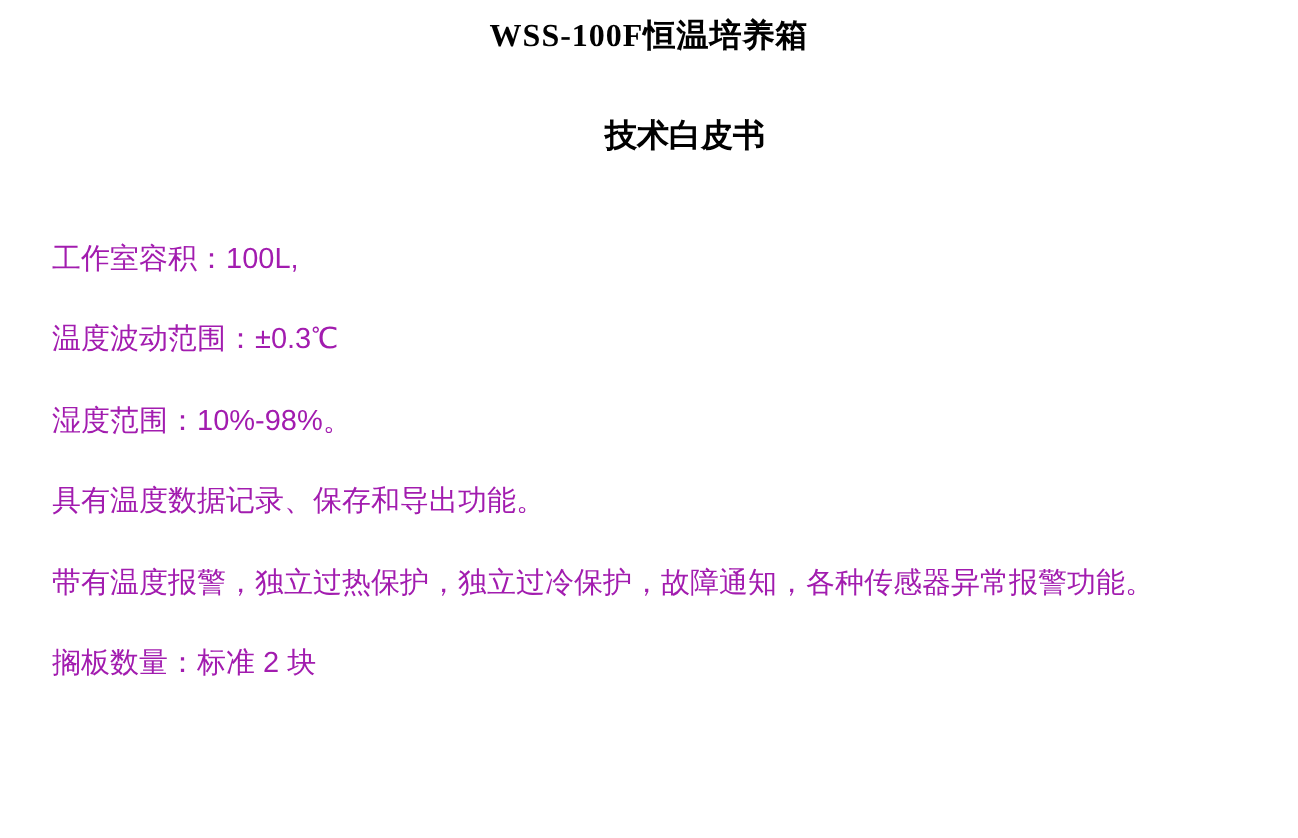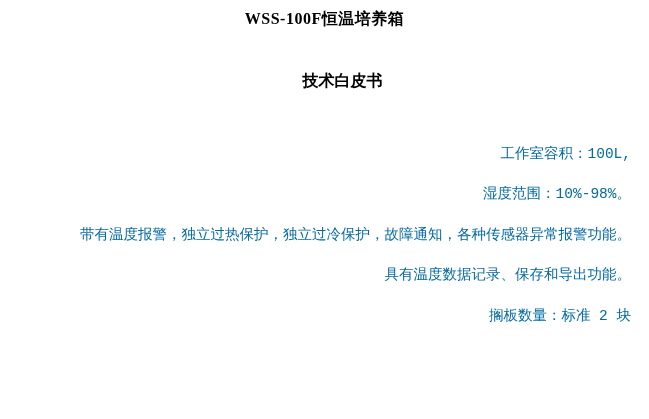--- a/index.html
+++ b/index.html
@@ -30,51 +30,52 @@
     margin: 0;
     padding-top: 8px;
     line-height: 22px;
     color: #000;
   }
   .doc-subtitle {
     text-align: center;
     font-family: "Liberation Serif", serif;
     font-size: 16px;
     font-weight: bold;
-    margin: 12px;
+    margin: 0;
     padding-top: 28px;
     line-height: 22px;
     color: #000;
     padding-left: 36px;
   }
   .body-block {
     margin: 0;
     padding: 22px 18px 0 26px;
   }
   .body-line {
-    font-family: Liberation Mono, monospace;
+    font-family: Liberation Sans, sans-serif;
     font-size: 14.5px;
     line-height: 26px;
-    color: #0369a1;
-    text-align: right;
+    color: #a21caf;
+    text-align: left;
     white-space: pre-wrap;
     word-break: break-all;
   }
 </style>
 </head>
 <body>
 
 <div class="page">
 
   <h1 class="doc-title">WSS-100F恒温培养箱</h1>
 
   <h2 class="doc-subtitle">技术白皮书</h2>
 
   <div class="body-block">
     <p class="body-line">工作室容积：100L,</p>
+    <p class="body-line">温度波动范围：±0.3℃</p>
     <p class="body-line">湿度范围：10%-98%。</p>
+    <p class="body-line">具有温度数据记录、保存和导出功能。</p>
     <p class="body-line">带有温度报警，独立过热保护，独立过冷保护，故障通知，各种传感器异常报警功能。</p>
-    <p class="body-line">具有温度数据记录、保存和导出功能。</p>
     <p class="body-line">搁板数量：标准 2 块</p>
 
   </div>
 
 </div>
 
 </body></html>

